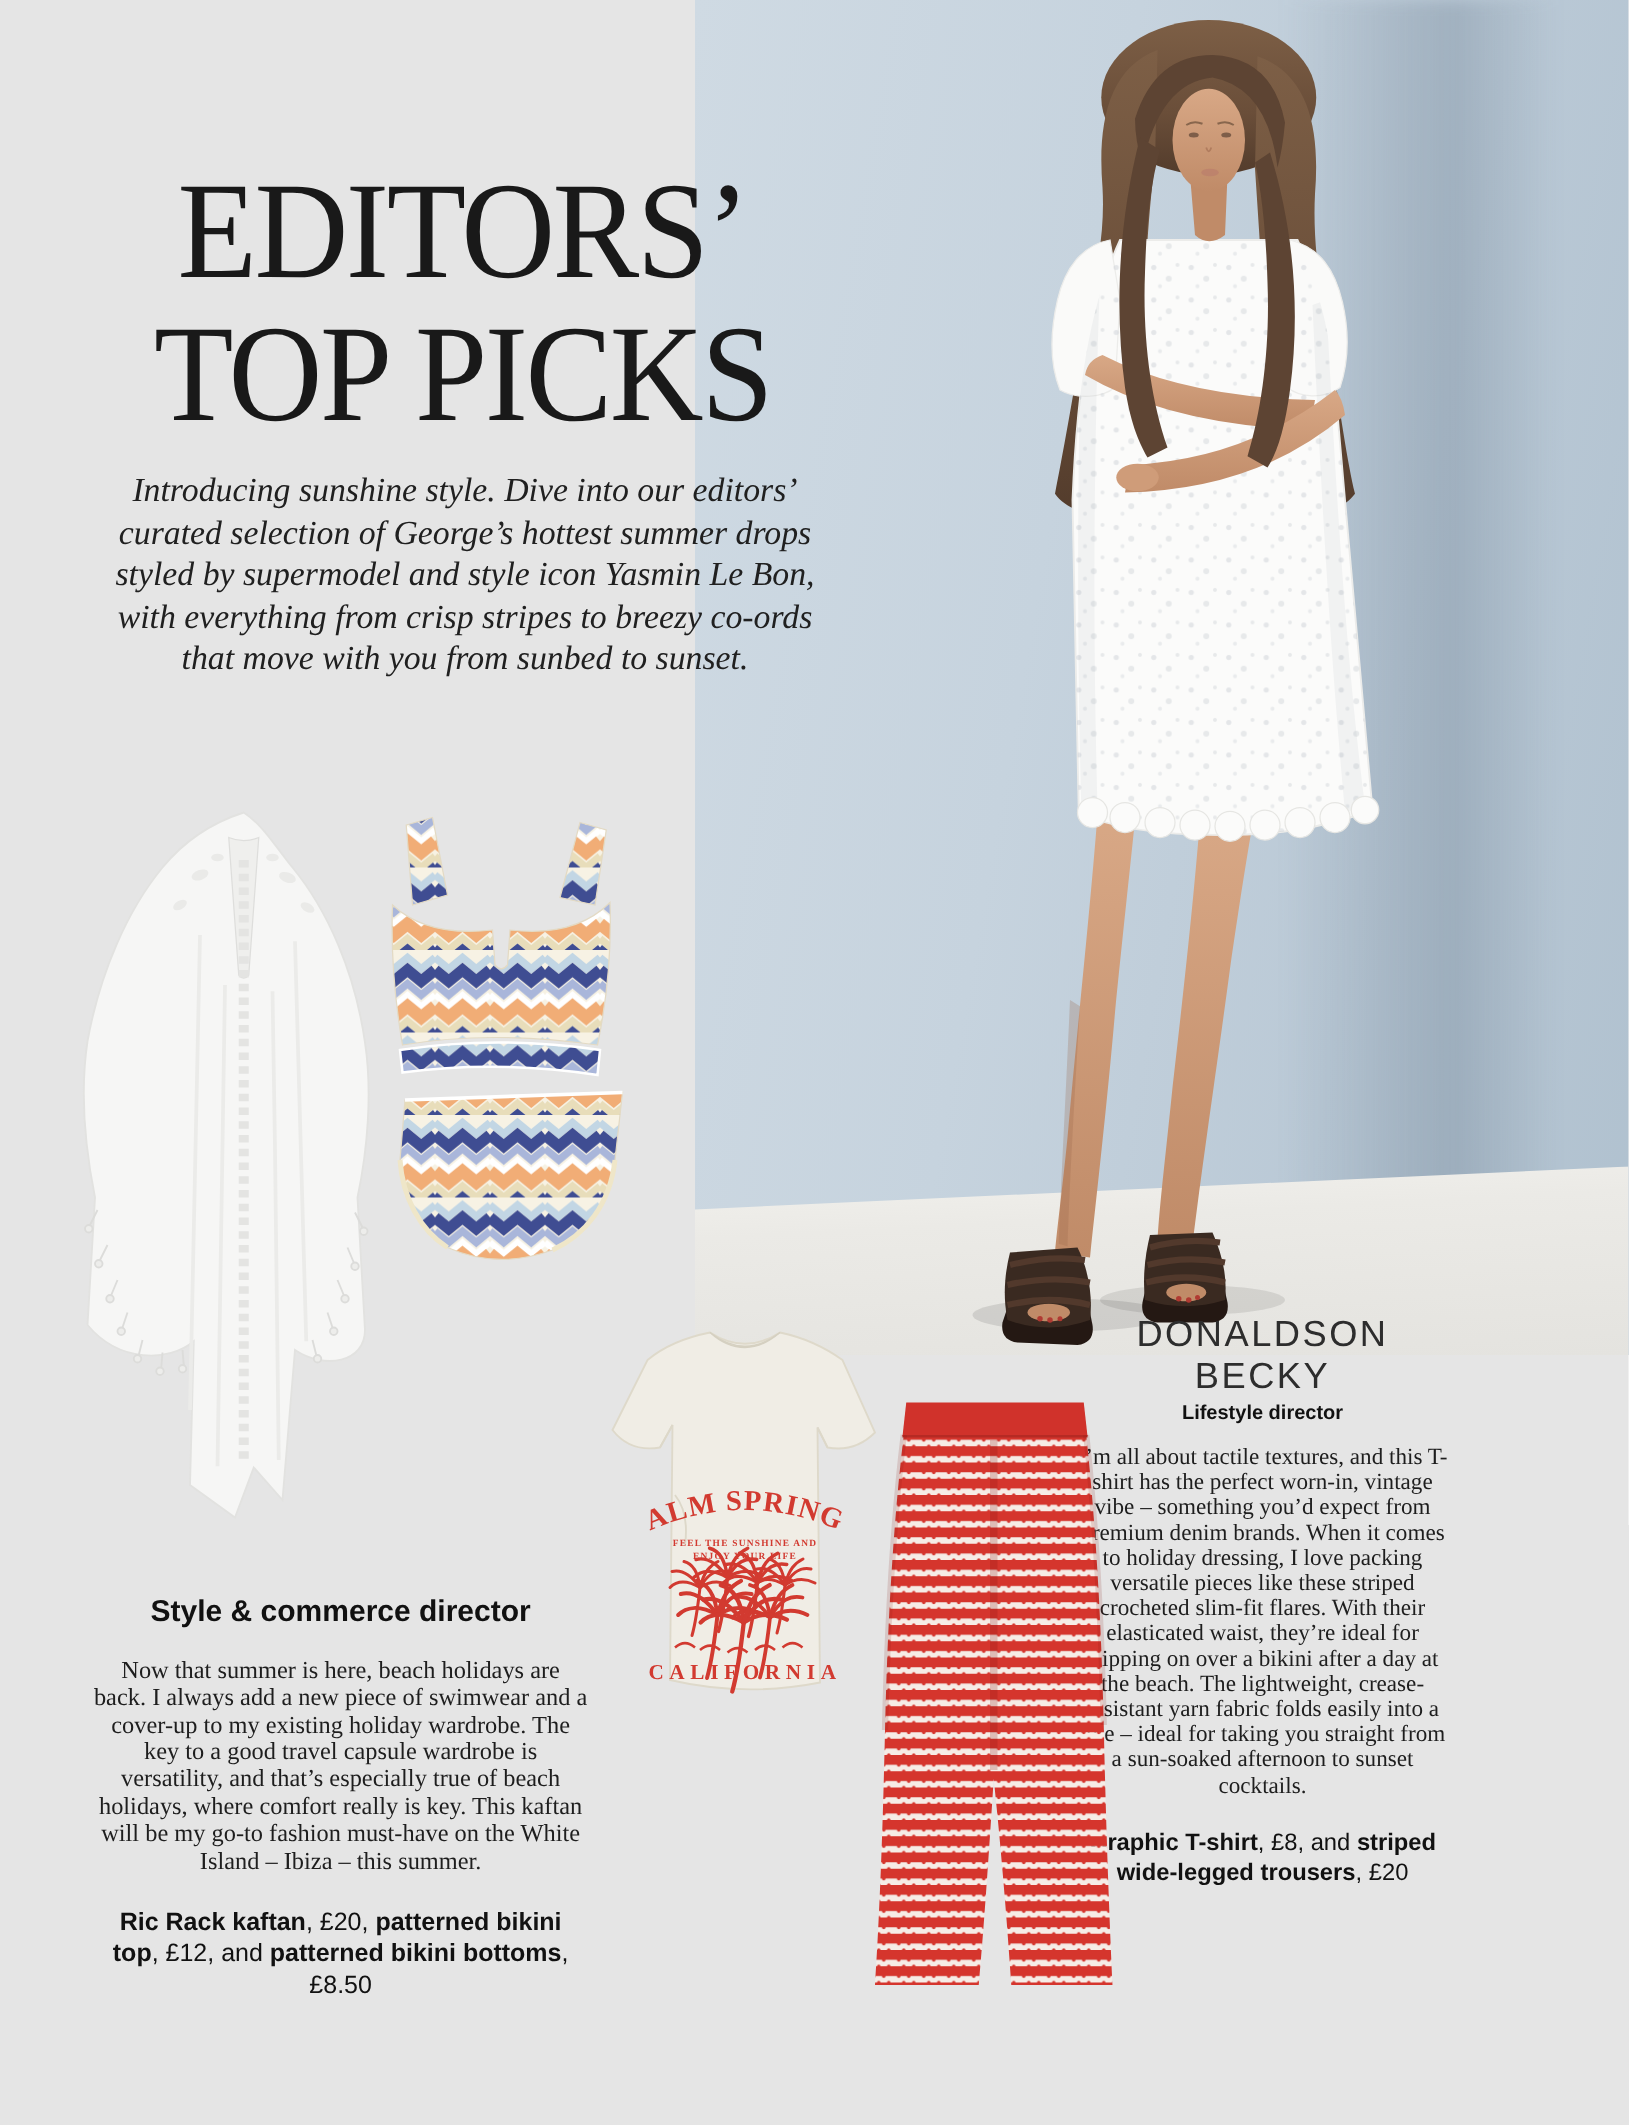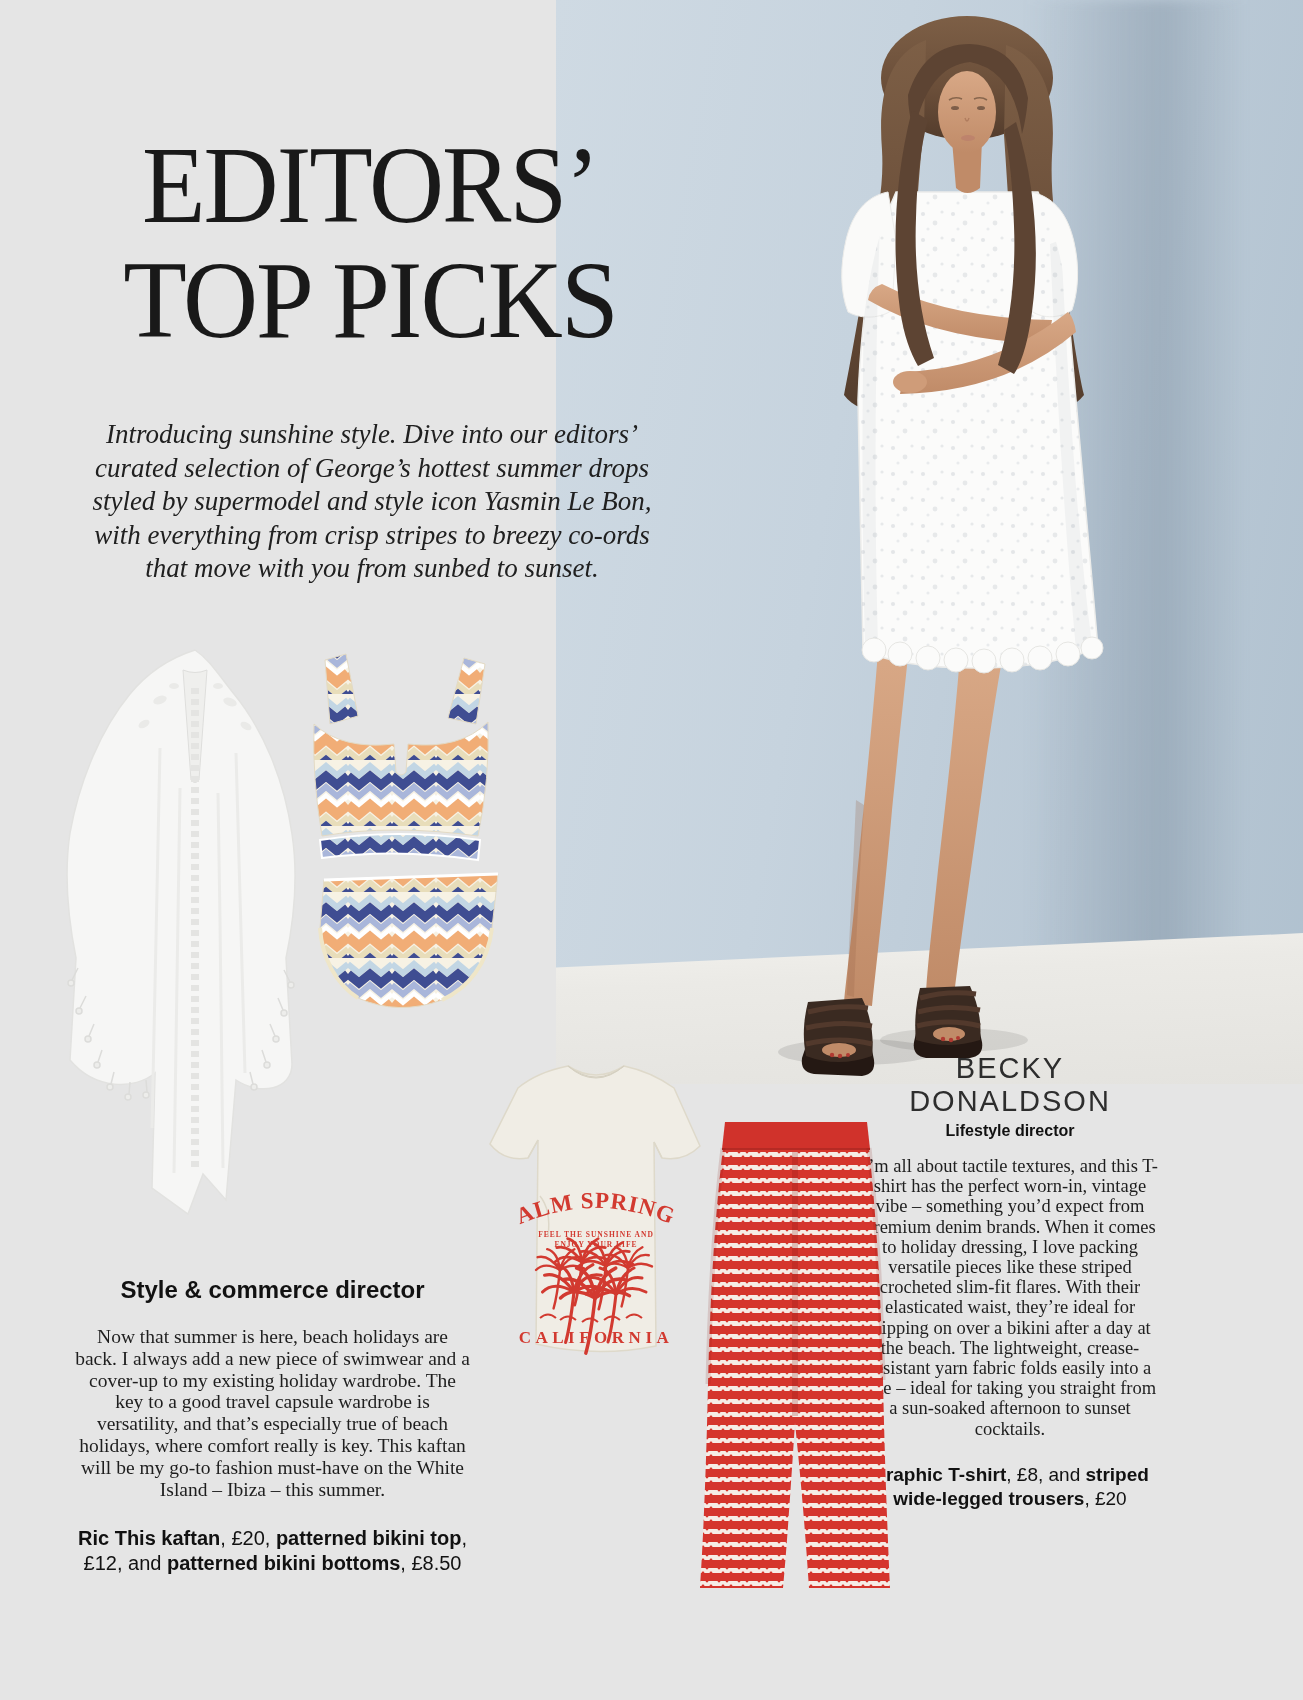--- a/index.html
+++ b/index.html
@@ -18,21 +18,21 @@
   .model-svg{position:absolute;left:0;top:0;}
 
   
   .title{position:absolute;left:75px;top:128px;width:590px;margin:0;z-index:2;
          font-family:"Liberation Serif",serif;font-weight:400;color:#191919;
          font-size:104px;line-height:108px;text-align:center;letter-spacing:-2px;
          transform:scaleY(1.06);transform-origin:top center;}
   .title span{display:block;white-space:nowrap;}
 
   
-  .intro{position:absolute;left:92px;top:418px;width:560px;margin:0;z-index:2;
+  .intro{position:absolute;left:92px;top:376px;width:560px;margin:0;z-index:2;
          font-style:italic;font-size:27px;line-height:33.5px;text-align:center;color:#202020;}
 
   
   .products-left{position:absolute;left:40px;top:628px;z-index:2;}
   .tshirt-svg{position:absolute;left:478px;top:1056px;z-index:2;}
   .trousers-svg{position:absolute;left:695px;top:1118px;z-index:3;}
 
   
   .editor{position:absolute;z-index:2;text-align:center;}
   .editor .name{font-family:"Liberation Sans",sans-serif;font-weight:400;color:#2d2d2d;
@@ -228,21 +228,21 @@
     <g>
       <path d="M284,252 L458,246 L452,300 C448,336 428,360 402,372 Q358,388 318,370 C296,356 282,330 280,300 Z" fill="url(#zig)" stroke="#e3dac4"></path>
       <path d="M284,252 L458,246" stroke="#ffffff" stroke-width="3"></path>
       <path d="M452,300 C448,336 428,360 402,372 M280,300 C282,330 296,356 318,370" stroke="#efe6c8" stroke-width="4" fill="none"></path>
     </g>
   </svg>
 
   <section class="editor tanya">
     <p class="role">Style &amp; commerce director</p>
     <p class="body">Now that summer is here, beach holidays are back. I always add a new piece of swimwear and a cover-up to my existing holiday wardrobe. The key to a good travel capsule wardrobe is versatility, and that’s especially true of beach holidays, where comfort really is key. This kaftan will be my go-to fashion must-have on the White Island – Ibiza – this summer.</p>
-    <p class="caption"><b>Ric This kaftan</b><span>, £20, </span><b>patterned bikini top</b><span>, £12, and </span><b>patterned bikini bottoms</b><span>, £8.50</span></p>
+    <p class="caption"><b>Ric Rack kaftan</b><span>, £20, </span><b>patterned bikini top</b><span>, £12, and </span><b>patterned bikini bottoms</b><span>, £8.50</span></p>
   </section>
 
   <svg class="tshirt-svg" width="230" height="310" viewBox="0 0 230 310">
     <path d="M90,10 C70,14 52,22 40,32 L12,88 Q26,106 50,102 L60,84 L58,288 Q118,302 178,290 L176,86 L184,102 Q206,106 222,90 L196,32 C182,22 165,14 146,10 Q118,28 90,10 Z" fill="#f0ede5" stroke="#ded9ca" stroke-width="1.5"></path>
     <path d="M90,10 Q118,32 146,10 Q132,22 118,22 Q103,22 90,10 Z" fill="#e4e0d3" stroke="#d5d0c1"></path>
     <path d="M60,84 L50,102 M176,86 L184,102 M62,140 C70,150 72,165 70,180" stroke="#ddd8c9" stroke-width="1.5" fill="none"></path>
     <g fill="#d23a30">
       <defs>
         <path id="psarc" d="M48,166 Q118,138 188,166" fill="none"></path>
         <g id="palm" stroke="#d23a30" stroke-width="3" stroke-linecap="round" fill="none">
@@ -285,21 +285,21 @@
     </defs>
     <path d="M32,6 L170,6 L174,30 C181,95 186,175 188,262 C190,355 193,425 195,470 L114,470 C111,424 107,376 103,335 L100,305 C97,350 93,415 88,470 L5,470 C8,424 11,358 13,266 C15,178 20,96 28,30 Z" fill="url(#stripes)"></path>
     <path d="M30,4 L172,4 L175,31 L27,31 Z" fill="#d0322b"></path>
     <path d="M27,31 L175,31" stroke="#b52a24" stroke-width="2"></path>
     <path d="M100,34 L100,298" stroke="rgba(130,18,14,0.22)" stroke-width="6"></path>
     <path d="M13,266 C15,178 20,96 28,30 M188,262 C186,175 181,95 174,30" stroke="rgba(130,18,14,0.15)" stroke-width="5" fill="none"></path>
   </svg>
 
   <section class="editor becky">
     <h2 class="name">
+        <span style="display:block">DONALDSON</span>
         <span style="display:block">BECKY</span>
-        <span style="display:block">DONALDSON</span>
       </h2>
     <p class="role">Lifestyle director</p>
     <p class="body">I’m all about tactile textures, and this T-shirt has the perfect worn-in, vintage vibe – something you’d expect from premium denim brands. When it comes to holiday dressing, I love packing versatile pieces like these striped crocheted slim-fit flares. With their elasticated waist, they’re ideal for slipping on over a bikini after a day at the beach. The lightweight, crease-resistant yarn fabric folds easily into a tote – ideal for taking you straight from a sun-soaked afternoon to sunset cocktails.</p>
     <p class="caption"><b>Graphic T-shirt</b><span>, £8, and </span><b>striped wide-legged trousers</b><span>, £20</span></p>
   </section>
 
 </div>
 
 </body></html>

